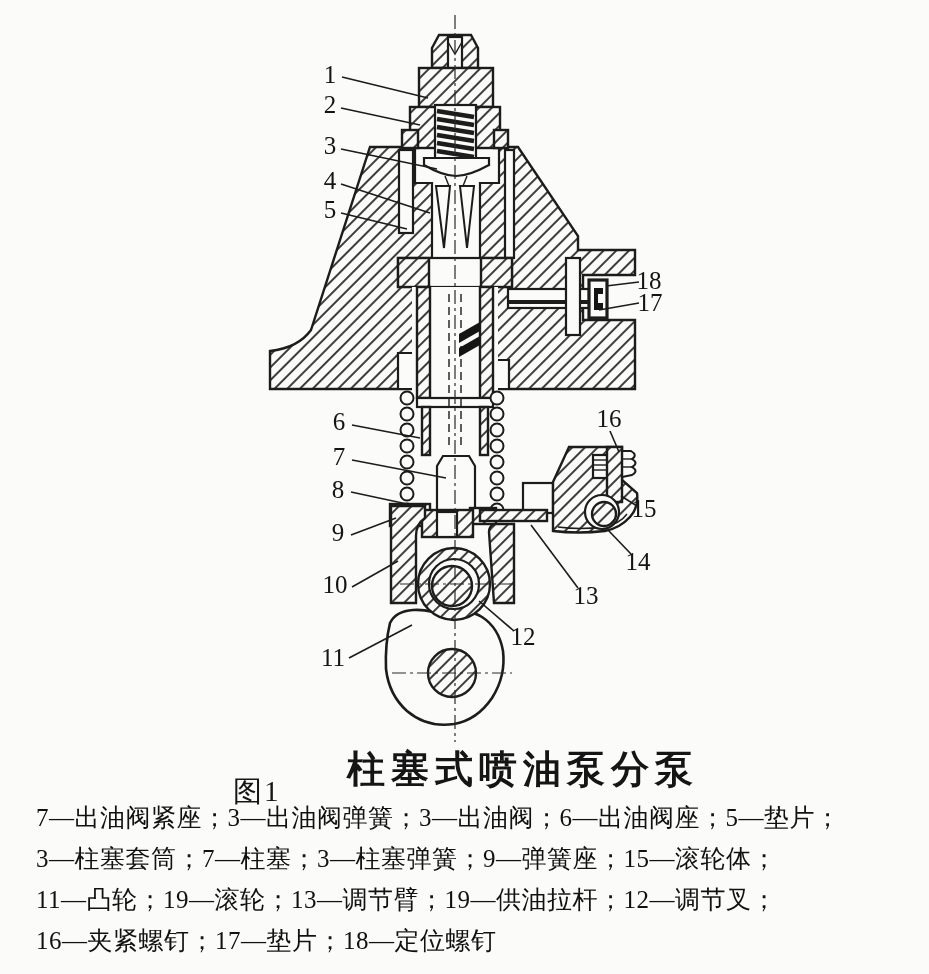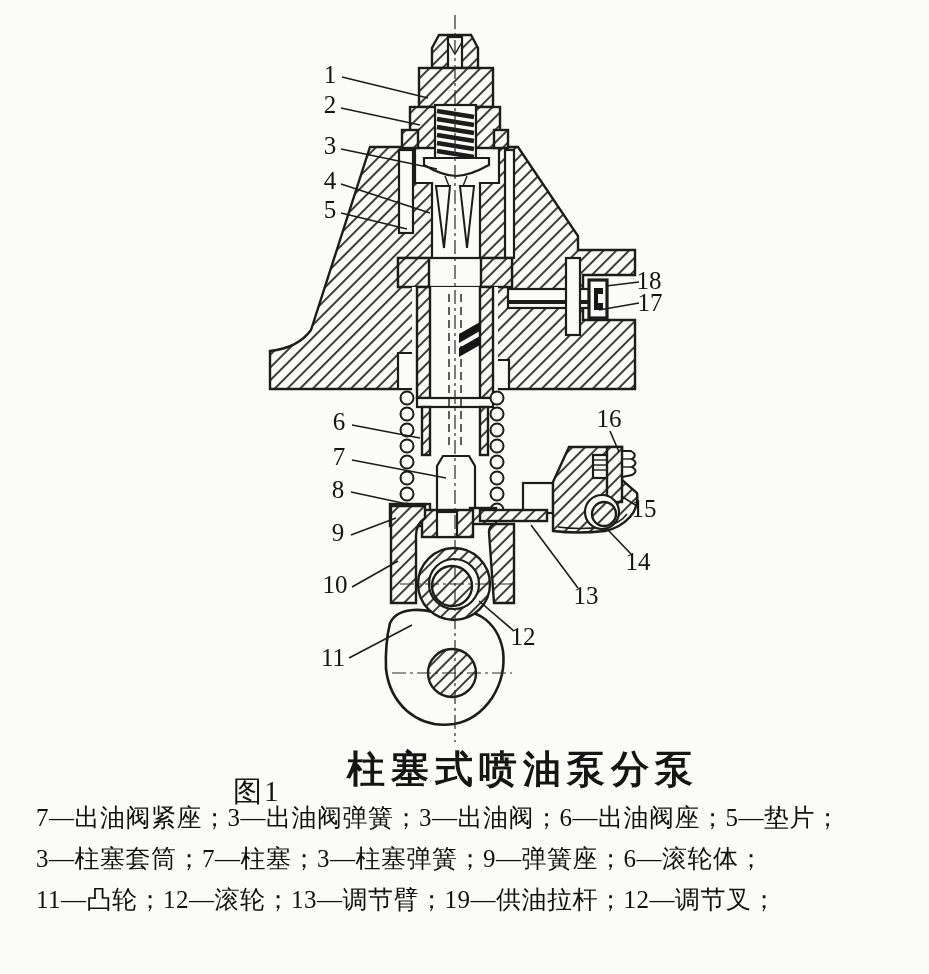--- a/index.html
+++ b/index.html
@@ -249,20 +249,23 @@
   <div class="caption-row">
     <span class="caption-label">图1</span>
     <span class="caption-title">柱塞式喷油泵分泵</span>
   </div>
 
   <div class="legend">
     <div class="legend-line">
       <span>7—出油阀紧座；</span><span>3—出油阀弹簧；</span><span>3—出油阀；</span><span>6—出油阀座；</span><span>5—垫片；</span>
     </div>
     <div class="legend-line">
-      <span>3—柱塞套筒；</span><span>7—柱塞；</span><span>3—柱塞弹簧；</span><span>9—弹簧座；</span><span>6—滚轮体；</span>
-    </div>
-    <div class="legend-line">
-      <span>11—凸轮；</span><span>12—滚轮；</span><span>13—调节臂；</span><span>19—供油拉杆；</span><span>12—调节叉；</span>
+      <span>3—柱塞套筒；</span><span>7—柱塞；</span><span>3—柱塞弹簧；</span><span>9—弹簧座；</span><span>15—滚轮体；</span>
+    </div>
+    <div class="legend-line">
+      <span>11—凸轮；</span><span>19—滚轮；</span><span>13—调节臂；</span><span>19—供油拉杆；</span><span>12—调节叉；</span>
+    </div>
+    <div class="legend-line">
+      <span>16—夹紧螺钉；</span><span>17—垫片；</span><span>18—定位螺钉</span>
     </div>
   </div>
 
 </div>
 
 </body></html>

